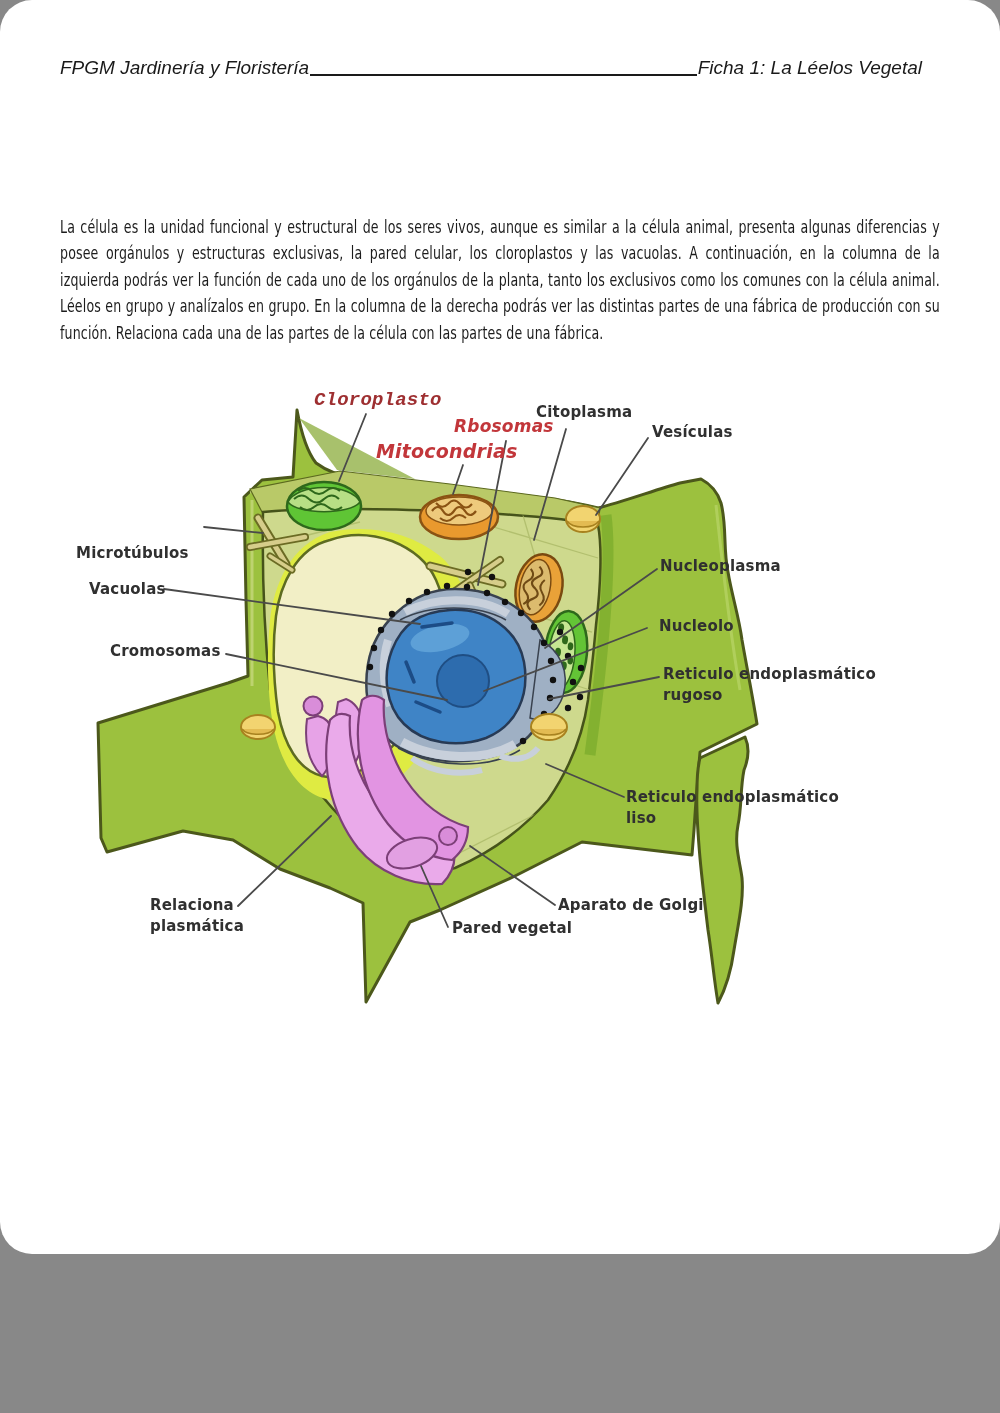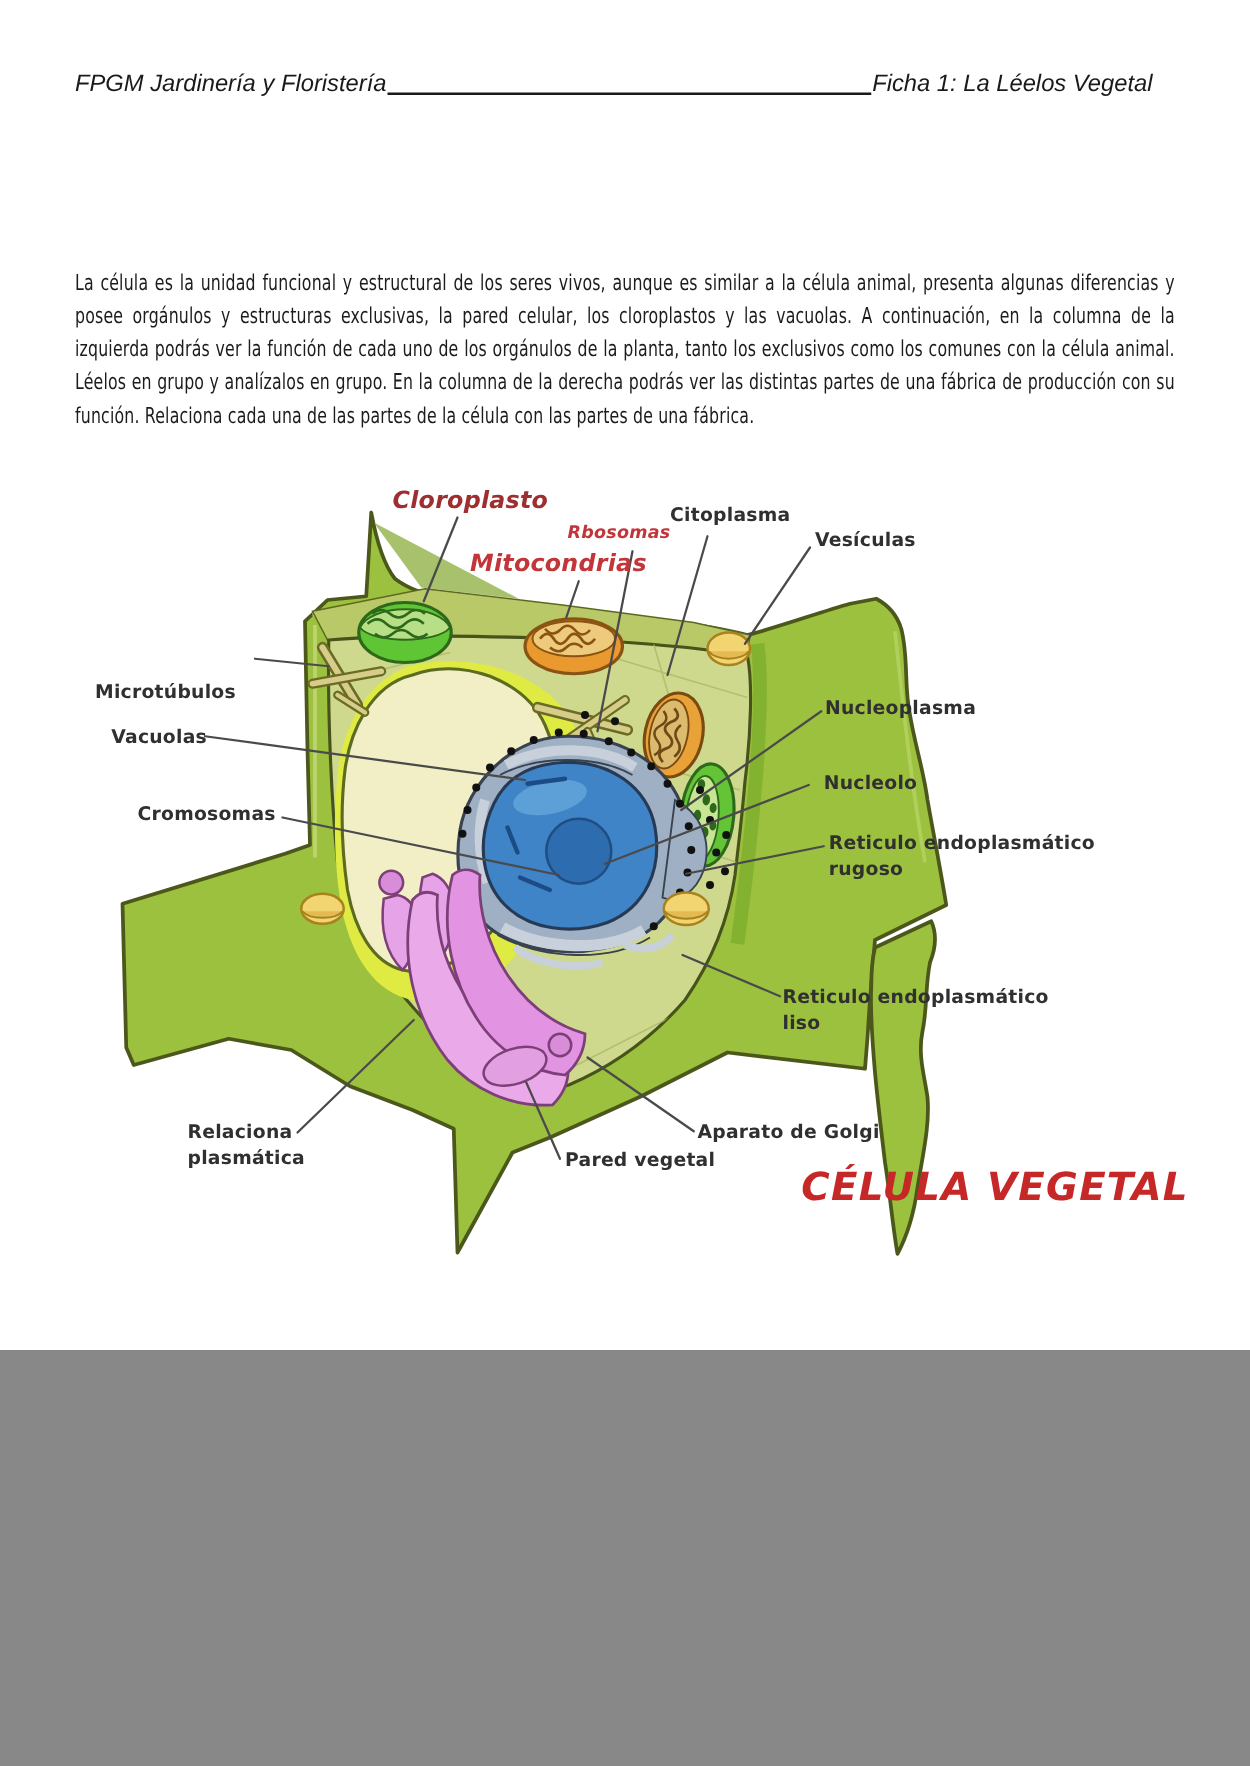--- a/index.html
+++ b/index.html
@@ -1,19 +1,19 @@
 <!DOCTYPE html>
 <html><head>
 <meta charset="utf-8">
 <style>
   html,body{margin:0;padding:0;background:#888;}
   #page{
-    position:relative;width:1000px;height:1080px;background:#ffffff;
+    position:relative;width:1000px;height:1254px;background:#ffffff;
     margin:0 auto;overflow:hidden;
-    font-family:"DejaVu Sans",sans-serif;color:#222;
+    font-family:"DejaVu Sans",sans-serif;color:#222;border-radius:32px;
   }
   
   .header{
     position:absolute;left:60px;top:57px;width:862px;
     display:flex;align-items:flex-end;
     font-family:"Liberation Sans",sans-serif;font-style:italic;
     font-size:19px;color:#1a1a1a;white-space:nowrap;
   }
   .header .rule{flex:1;border-bottom:2px solid #1a1a1a;margin:0 1px 3px 1px;height:1px;}
   
@@ -31,22 +31,22 @@
     font-size:17.5px;line-height:26.5px;letter-spacing:.2px;
     text-align:justify;color:#1c1c1c;
   }
   
   #diagram-svg{position:absolute;left:0;top:0;width:1000px;height:1413px;}
   .dlabel{
     position:absolute;font-size:15px;font-weight:600;color:#303030;
     letter-spacing:.2px;line-height:21px;white-space:nowrap;
   }
   .dlabel.red{font-style:italic;font-weight:bold;}
-  #lbl-cloroplasto{left:314px;top:390px;font-size:19px;color:#9e2f31;}
-  #lbl-rbosomas{left:454px;top:416px;font-size:14px;color:#c2363a;}
+  #lbl-cloroplasto{left:314px;top:390px;font-size:19px;color:#9e2f31;font-family:Liberation Mono, monospace;}
+  #lbl-rbosomas{left:454px;top:416px;font-size:17px;color:#c2363a;}
   #lbl-mitocondrias{left:376px;top:441px;font-size:19px;color:#c2363a;}
   #lbl-citoplasma{left:536px;top:402px;text-align:right;}
   #lbl-vesiculas{left:652px;top:422px;}
   #lbl-microtubulos{left:76px;top:515px;margin-top:28px;}
   #lbl-vacuolas{left:89px;top:579px;}
   #lbl-cromosomas{left:110px;top:641px;}
   #lbl-nucleoplasma{left:660px;top:556px;}
   #lbl-nucleolo{left:659px;top:616px;}
   #lbl-ret-rugoso{left:663px;top:664px;}
   #lbl-ret-liso{left:626px;top:787px;}
@@ -319,16 +319,15 @@
   <div class="dlabel" id="lbl-ret-liso">
     <span style="display:block">Reticulo endoplasmático</span>
     <span style="display:block">liso</span>
   </div>
   <div class="dlabel" id="lbl-aparato">Aparato de Golgi</div>
   <div class="dlabel" id="lbl-pared">Pared vegetal</div>
   <div class="dlabel" id="lbl-membrana">
     <span style="display:block">Relaciona</span>
     <span style="display:block">plasmática</span>
   </div>
-  <div class="dlabel" id="lbl-caption">CÉLULA VEGETAL</div>
 
   <div class="page-edge"></div>
 </div>
 
 </body></html>

